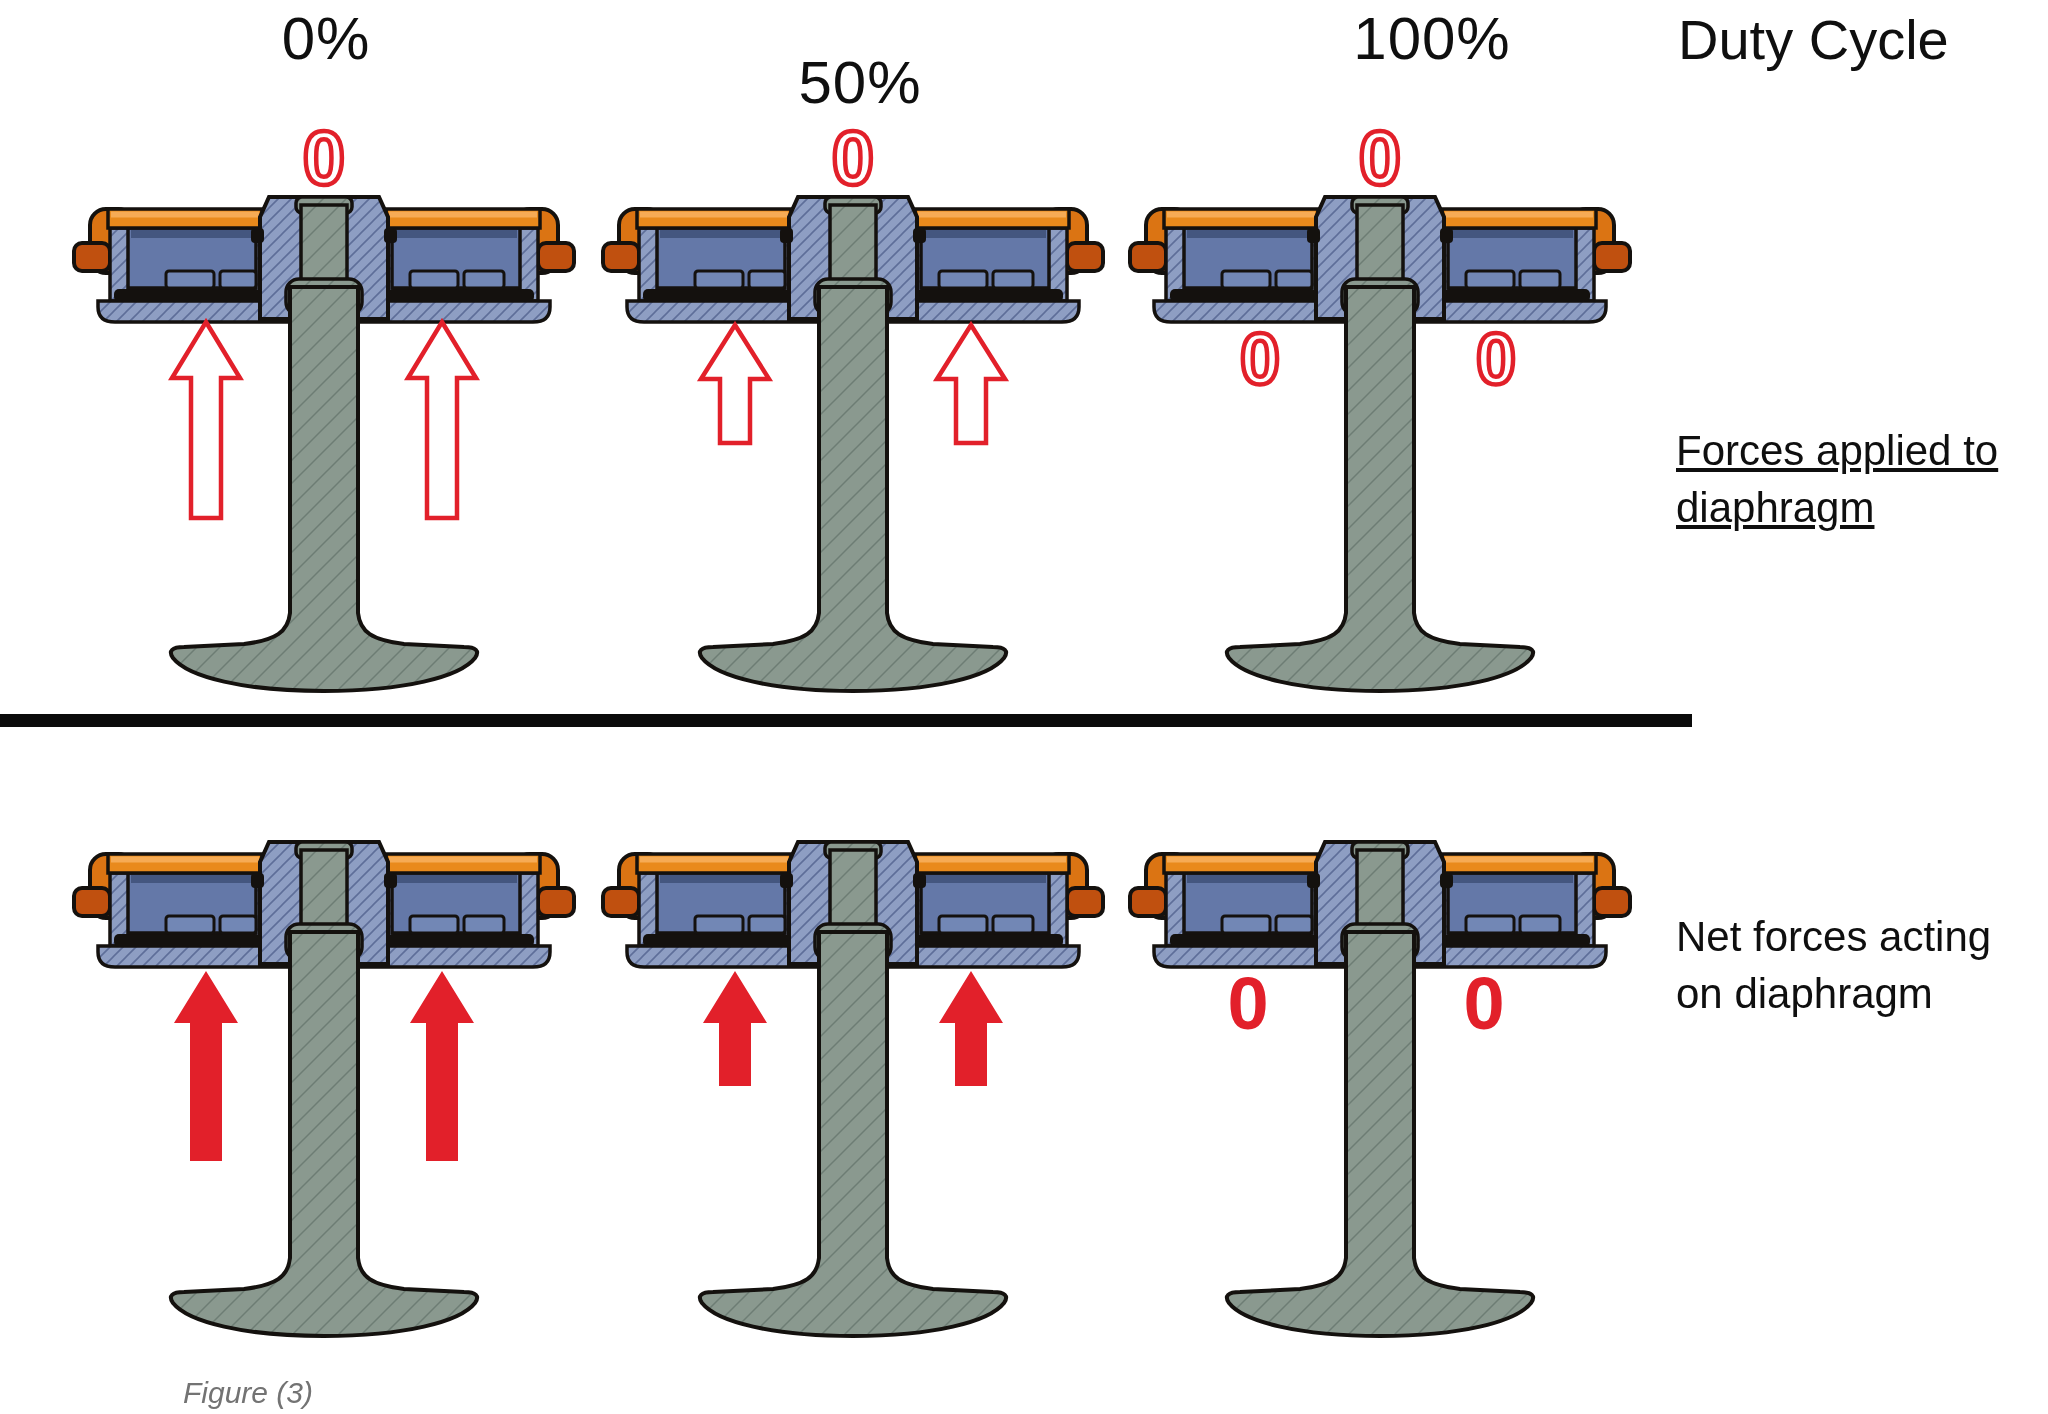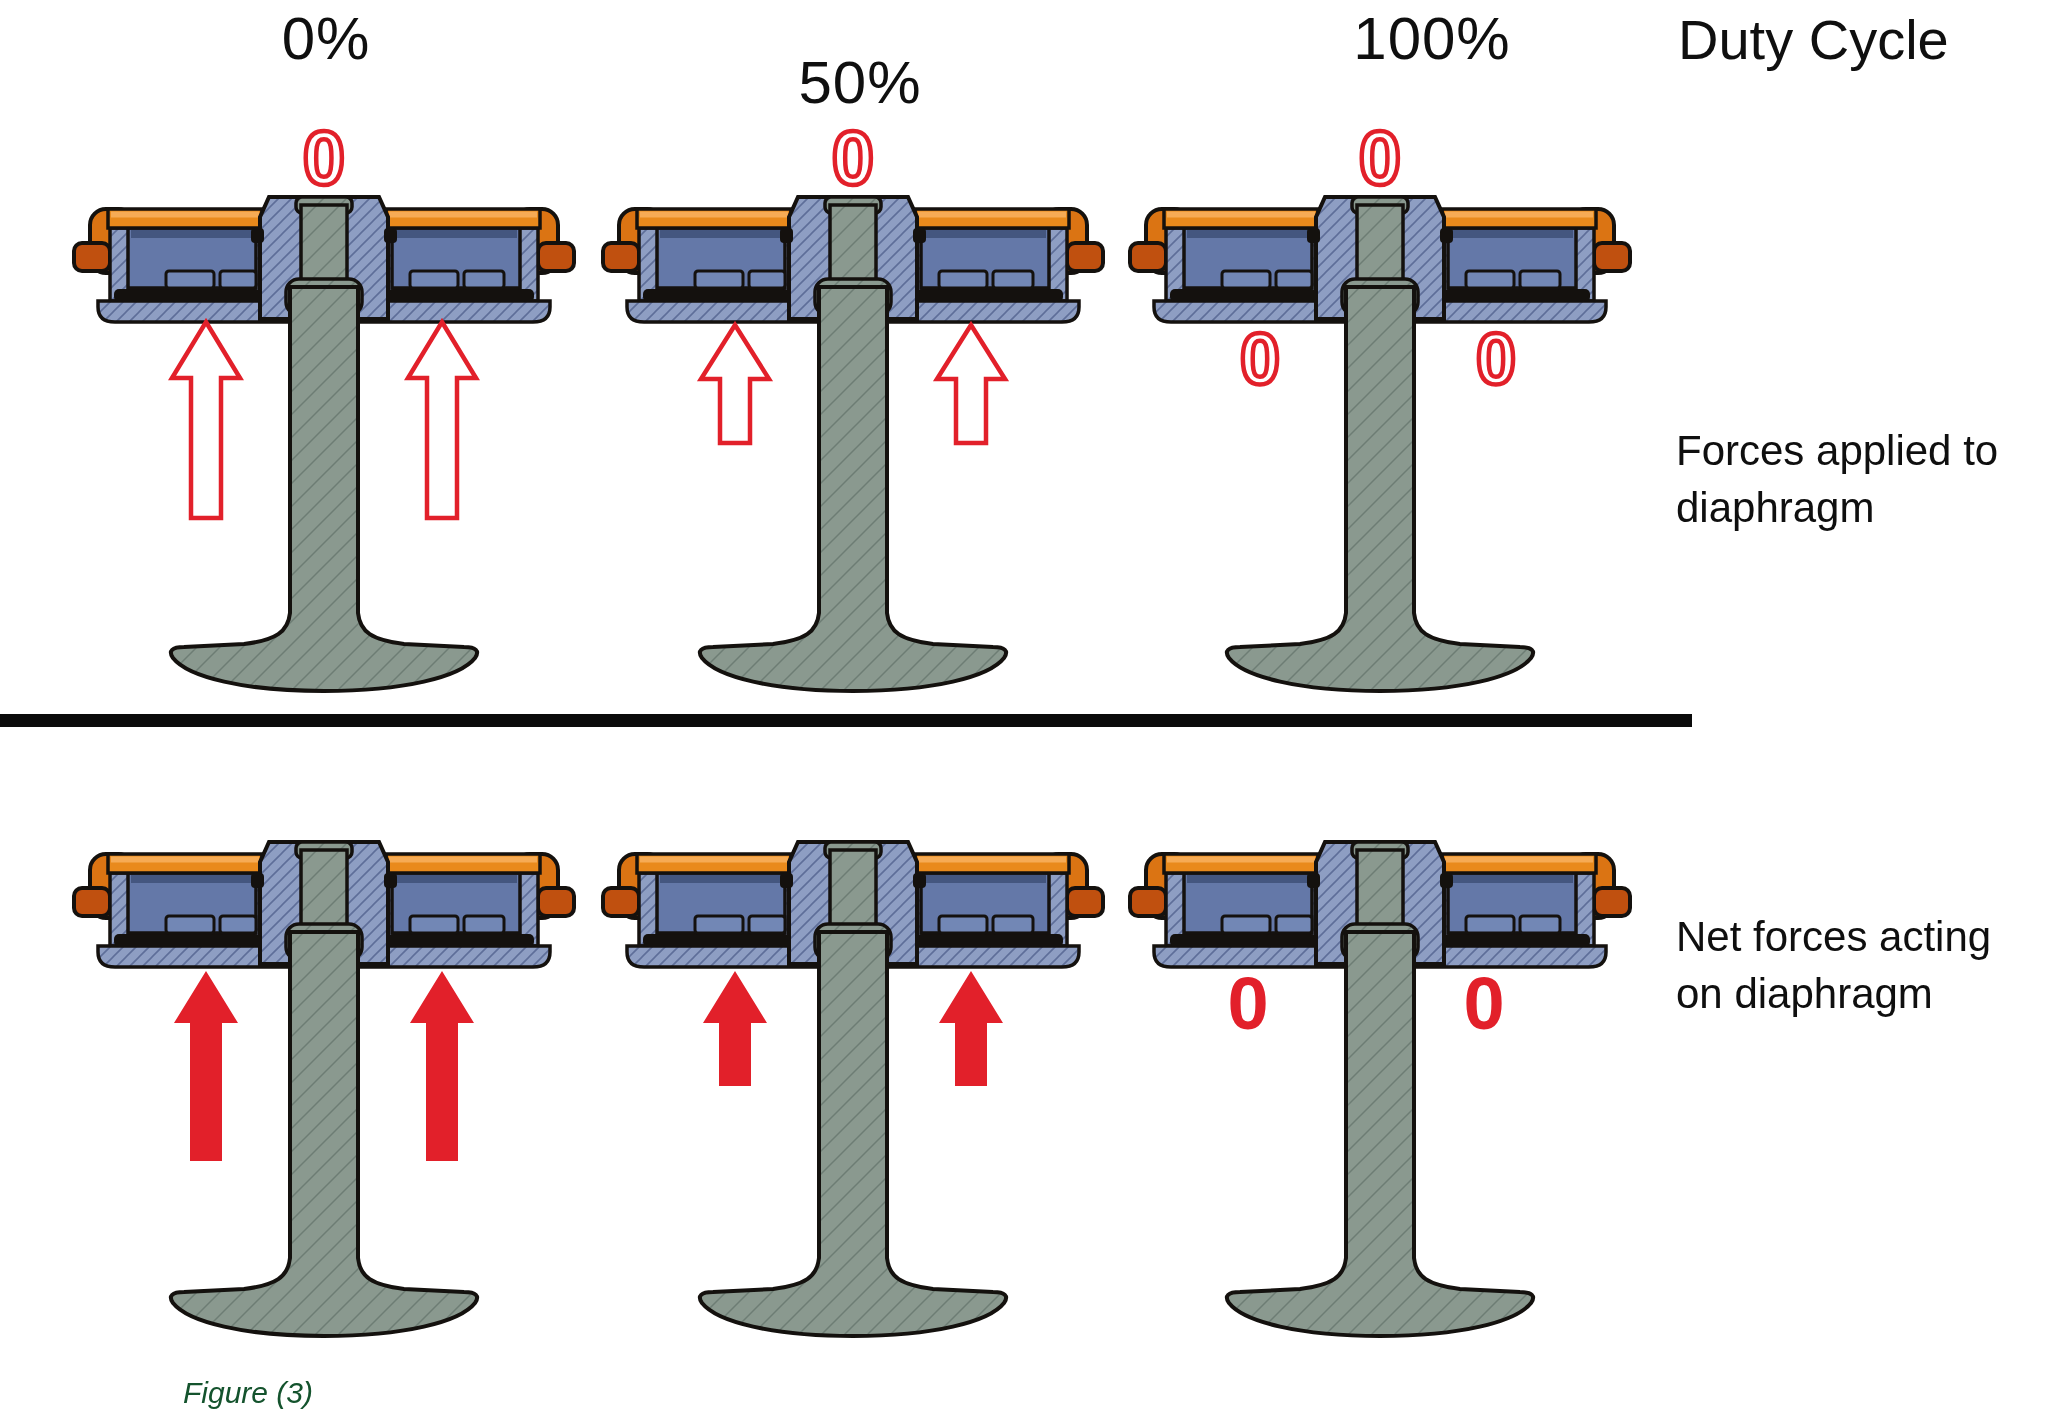--- a/index.html
+++ b/index.html
@@ -22,25 +22,25 @@
   .hdr100{left:1272px;text-align:center;}
   .duty{
     position:absolute;left:1678px;top:14px;
     font-size:56px;line-height:52px;font-weight:400;color:#0f0f0f;
   }
   .rowlabel{
     position:absolute;left:1676px;
     font-size:42px;line-height:57px;font-weight:400;color:#0f0f0f;
     white-space:nowrap;
   }
-  .rowlabel.applied{top:422px;}
+  .rowlabel.applied{top:422px;text-decoration:underline;}
   .rowlabel.net{top:908px;}
   .caption{
     position:absolute;left:183px;top:1376px;
-    font-size:30px;font-style:italic;font-weight:400;color:#14532d;
+    font-size:30px;font-style:italic;font-weight:400;color:#737373;
   }
   .zero{
     font-family:"Liberation Sans", sans-serif;
     font-weight:700;
   }
   .zero-hollow{
     fill:#ffffff;
     stroke:#e2202a;
     stroke-width:4.5px;
   }

